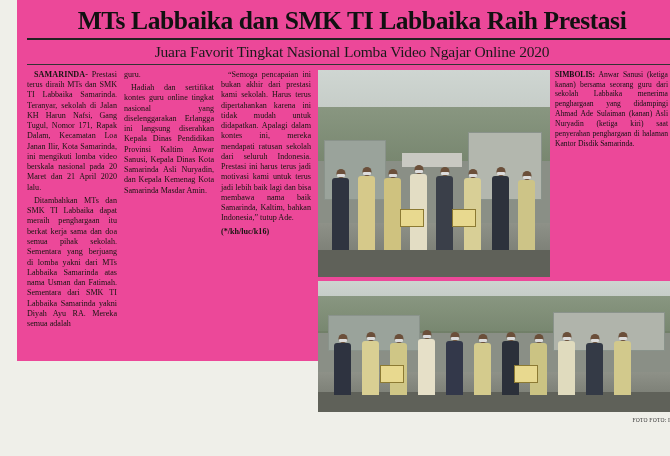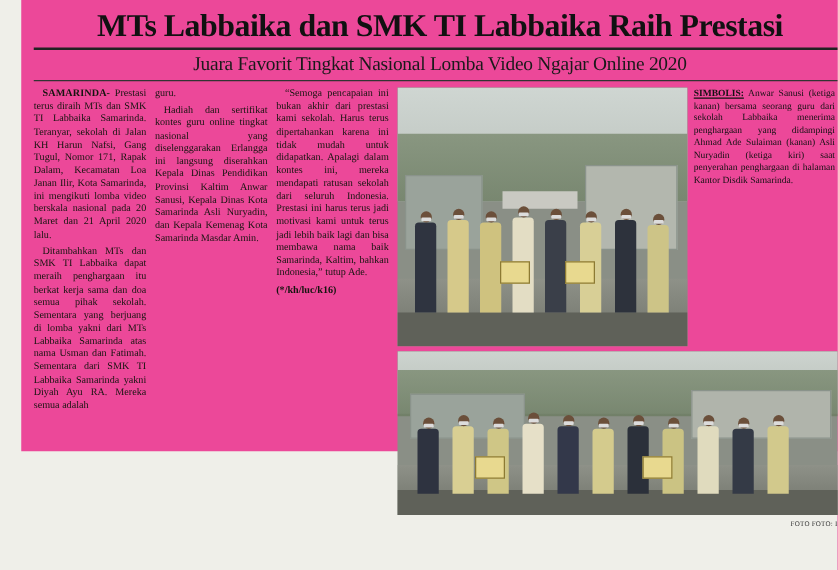--- a/index.html
+++ b/index.html
@@ -97,21 +97,20 @@
   .caption-col {
     width: 113px;
     font-size: 7.6px;
     line-height: 1.3;
     text-align: justify;
     color: #111;
     font-family: "Liberation Serif", serif;
   }
   .caption-col .cap-lead {
     font-weight: bold;
-    text-decoration: underline;
   }
   .photo-bottom {
     width: 100%;
     height: 131px;
   }
   .bottom-caption {
     font-size: 7.6px;
     line-height: 1.3;
     color: #111;
     text-align: justify;

